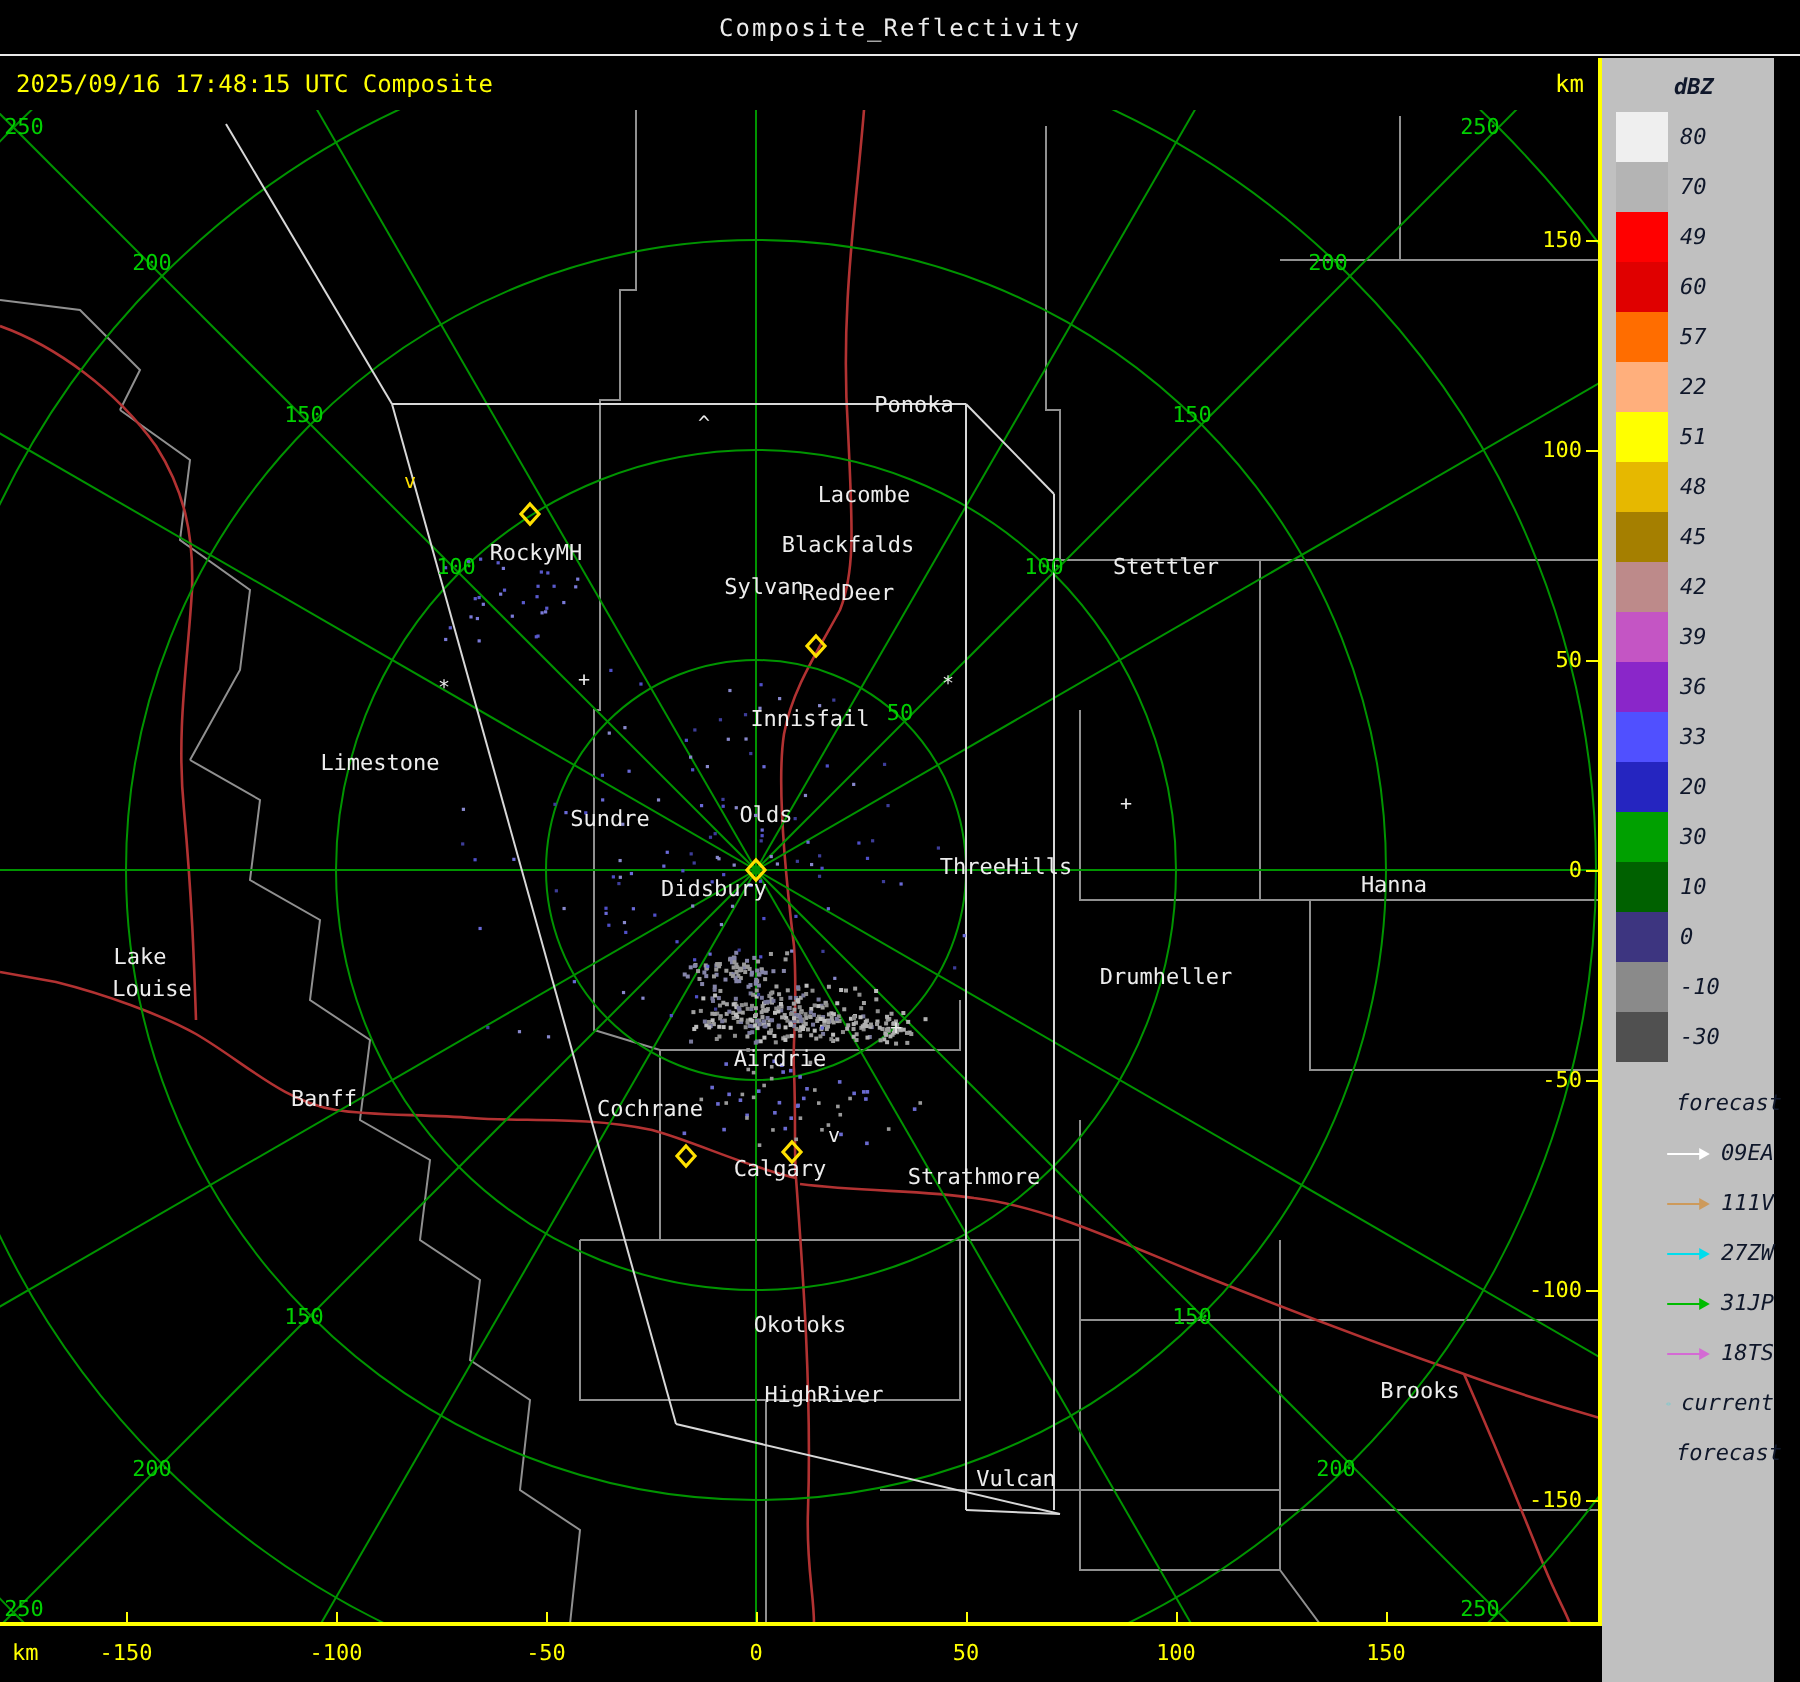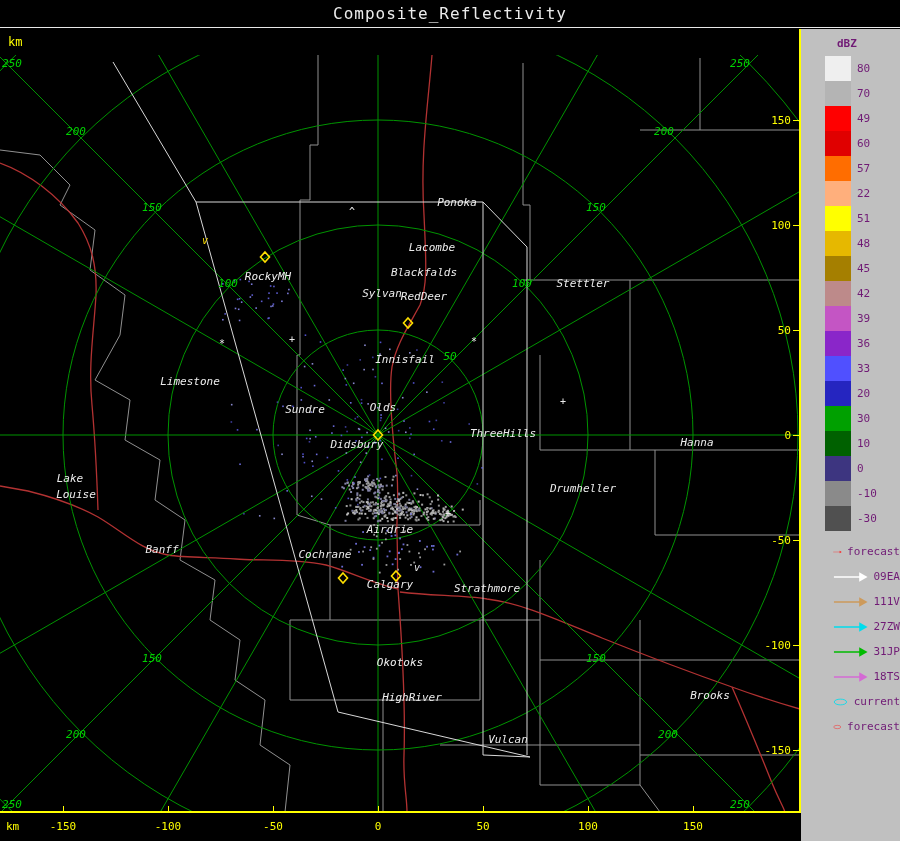--- a/index.html
+++ b/index.html
@@ -1,48 +1,49 @@
 <!DOCTYPE html>
 <html><head>
 <meta charset="utf-8">
 <style>
   * { margin:0; padding:0; box-sizing:border-box; }
   html,body { background:#000; }
   body { font-family:"DejaVu Sans Mono", monospace; }
   .screen { position:relative; width:900px; height:841px; background:#000; overflow:hidden; }
   .titlebar { position:absolute; left:0; top:0; width:900px; height:28px; border-bottom:1px solid #e8e8e8;
-              color:#ececec; font-size:16px; letter-spacing:1px; display:flex; align-items:center; justify-content:center; }
+              color:#ececec; font-size:12px; letter-spacing:1px; display:flex; align-items:center; justify-content:center; }
   .infobar { position:absolute; left:0; top:29px; width:800px; height:26px; color:#ffff00; font-size:12px;
              display:flex; align-items:center; justify-content:space-between; padding:0 8px; }
-  .map-area { position:absolute; left:0; top:55px; width:800px; height:757px; background:#000;font-style:italic; }
+  .map-area { position:absolute; left:0; top:55px; width:800px; height:757px; background:#000; }
   .map-area svg { display:block; overflow:hidden; }
   .vaxis { position:absolute; left:799px; top:29px; width:2px; height:783px; background:#ffff00; }
   .haxis { position:absolute; left:0; top:811px; width:801px; height:2px; background:#ffff00; }
-  .sidebar { position:absolute; left:801px; top:29px; width:99px; height:812px; background:#c0c0c0; color:#701a75; }
+  .sidebar { position:absolute; left:801px; top:29px; width:86px; height:812px; background:#c0c0c0; color:#0f172a;font-style:italic; }
   .cb-title { margin:8px 0 6px 36px; font-size:11px; font-weight:bold; }
-  .cb-row { display:flex; align-items:center; height:25px; margin-left:24px; }
+  .cb-row { display:flex; align-items:center; height:25px; margin-left:7px; }
   .cb-swatch { width:26px; height:25px; flex:0 0 26px; }
   .cb-label { margin-left:6px; font-size:11px; }
   .legend { margin-top:8px;padding-left:24px; }
   .legend-row { display:flex; align-items:center; height:25px; margin-left:8px; }
   .legend-label { margin-left:5px; font-size:11px; }
   .bottombar { position:absolute; left:0; top:813px; width:800px; height:28px; }
   .tick-label { position:absolute; color:#ffff00; font-size:11px; white-space:nowrap; }
   .tick { position:absolute; background:#ffff00; }
 </style>
 </head>
 <body>
 
 <div class="screen">
 
   <div class="titlebar">
     <span>Composite_Reflectivity</span>
   </div>
 
   <div class="infobar">
+    <span>2025/09/16 17:48:15 UTC Composite</span>
     <span>km</span>
   </div>
 
   <div class="map-area" id="map-area">
       <svg width="800" height="757" viewBox="0 0 800 757">
         <g>
           <path d="M318,0 L318,90 L310,90 L310,145 L300,145 L300,300 L297,300 L297,460 L330,470" fill="none" stroke="#909090" stroke-width="1"></path>
           <path d="M523,8 L523,150 L530,150 L530,225" fill="none" stroke="#909090" stroke-width="1"></path>
           <path d="M523,225 L800,225" fill="none" stroke="#909090" stroke-width="1"></path>
           <path d="M630,225 L630,395" fill="none" stroke="#909090" stroke-width="1"></path>

